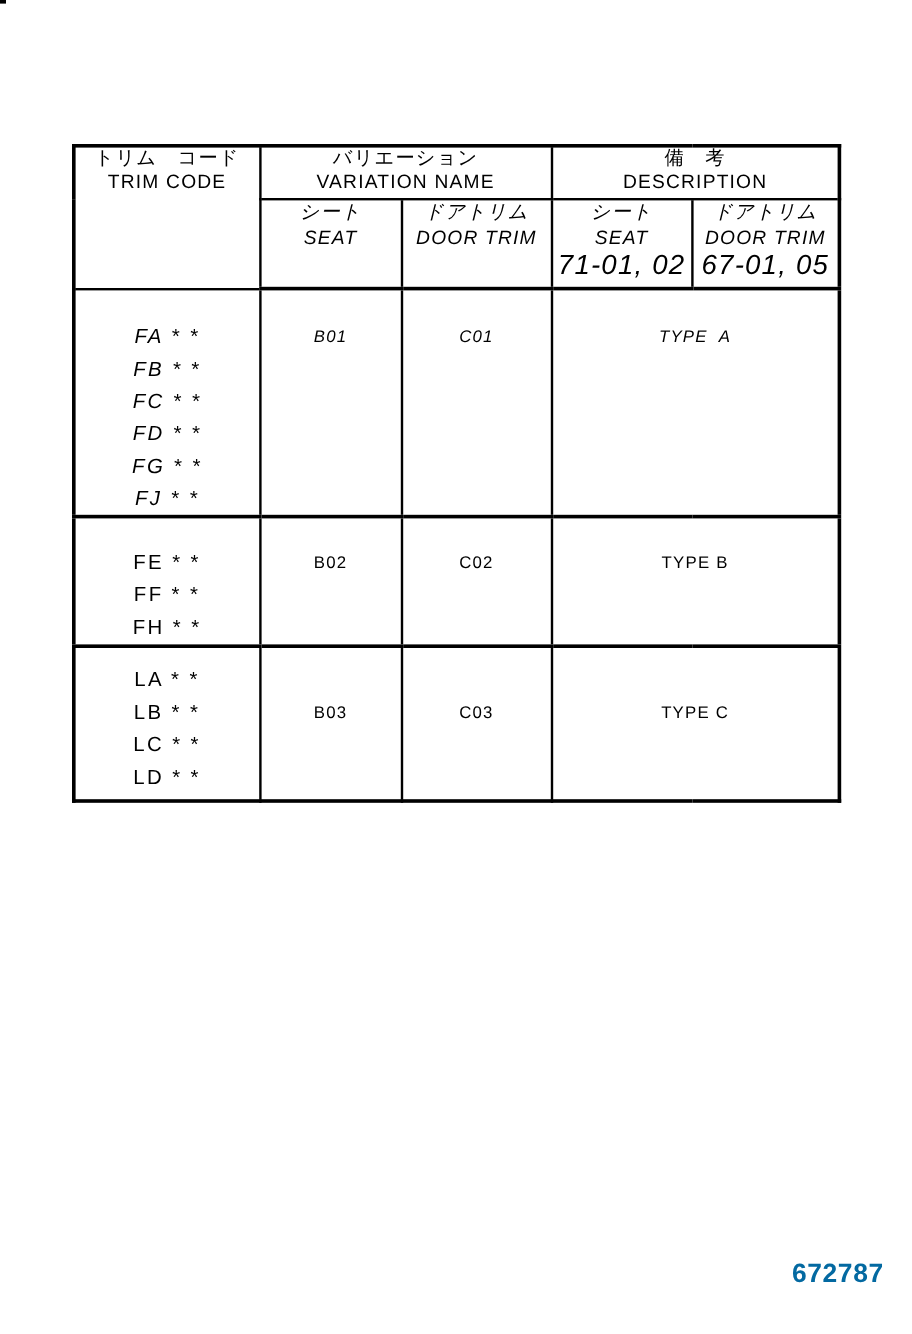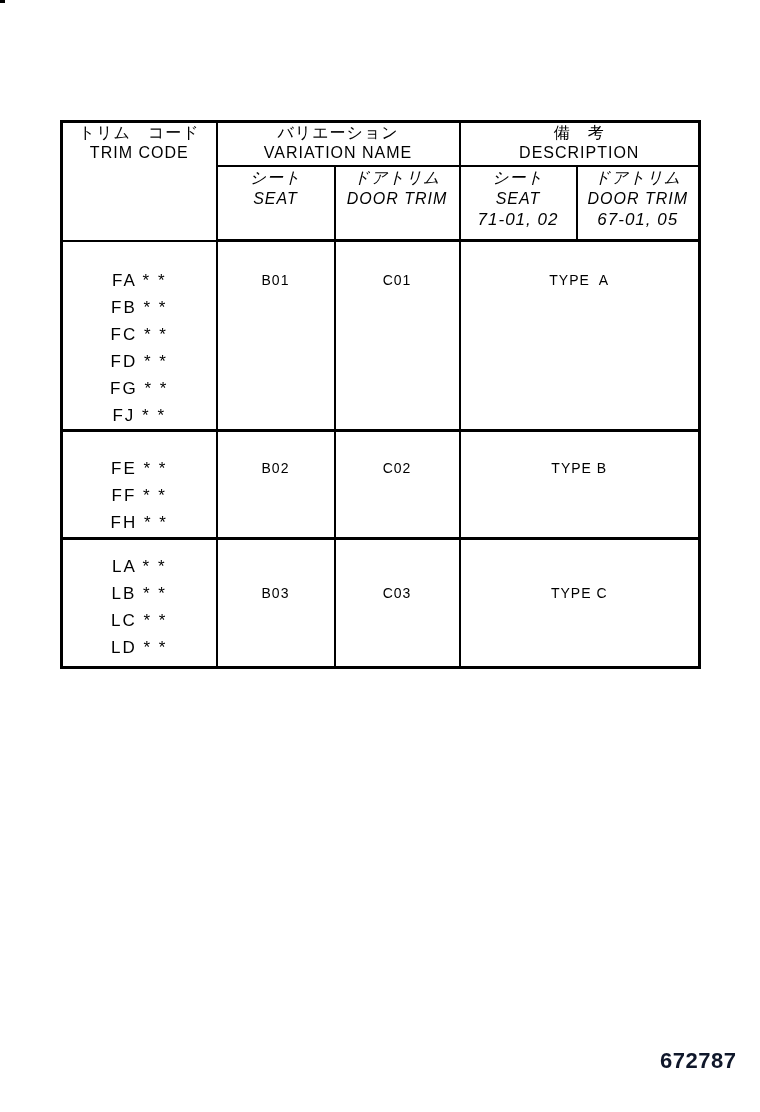--- a/index.html
+++ b/index.html
@@ -37,21 +37,21 @@
   table.trim-table td {
     border: 2px solid #000000;
     padding: 0;
     font-weight: normal;
     text-align: center;
     vertical-align: top;
     overflow: hidden;
   }
   tr.r-group { height: 44px; }
   tr.r-sub   { height: 75px; }
-  tr.r-body1 { height: 190px; }
+  tr.r-body1 { height: 190px; font-style: italic; }
   tr.r-body2 { height: 108px; }
   tr.r-body3 { height: 129px; }
 
   
   tr.r-sub th,
   tr.r-body1 td,
   tr.r-body2 td {
     border-bottom: 3px solid #000000;
   }
 
@@ -63,21 +63,21 @@
     letter-spacing: 1px;
     white-space: pre;
   }
   .en {
     font-size: 16px;
     line-height: 21px;
     letter-spacing: 1px;
     white-space: pre;
   }
   .ref {
-    font-size: 17px;
+    font-size: 23px;
     line-height: 22px;
     letter-spacing: 1px;
     white-space: pre;
   }
   .r-group .jp, .r-group .en { line-height: 20px; }
   .r-group th { padding-top: 2px; }
   .r-sub th   { padding-top: 3px; font-style: italic; }
 
   td.codes-cell {
     font-size: 17px;
@@ -96,21 +96,21 @@
   tr.r-body3 td.codes-cell { padding-top: 13px; }
   tr.r-body3 td.val-cell   { padding-top: 40px; }
 
   .footer-number {
     position: absolute;
     left: 660px;
     top: 1048px;
     font-size: 22px;
     font-weight: 700;
     letter-spacing: 0.5px;
-    color: #0f172a;
+    color: #0369a1;
   }
 </style>
 </head>
 <body>
 
 <div class="page">
 
   <div class="scan-artifact"></div>
 
   <table class="trim-table">

